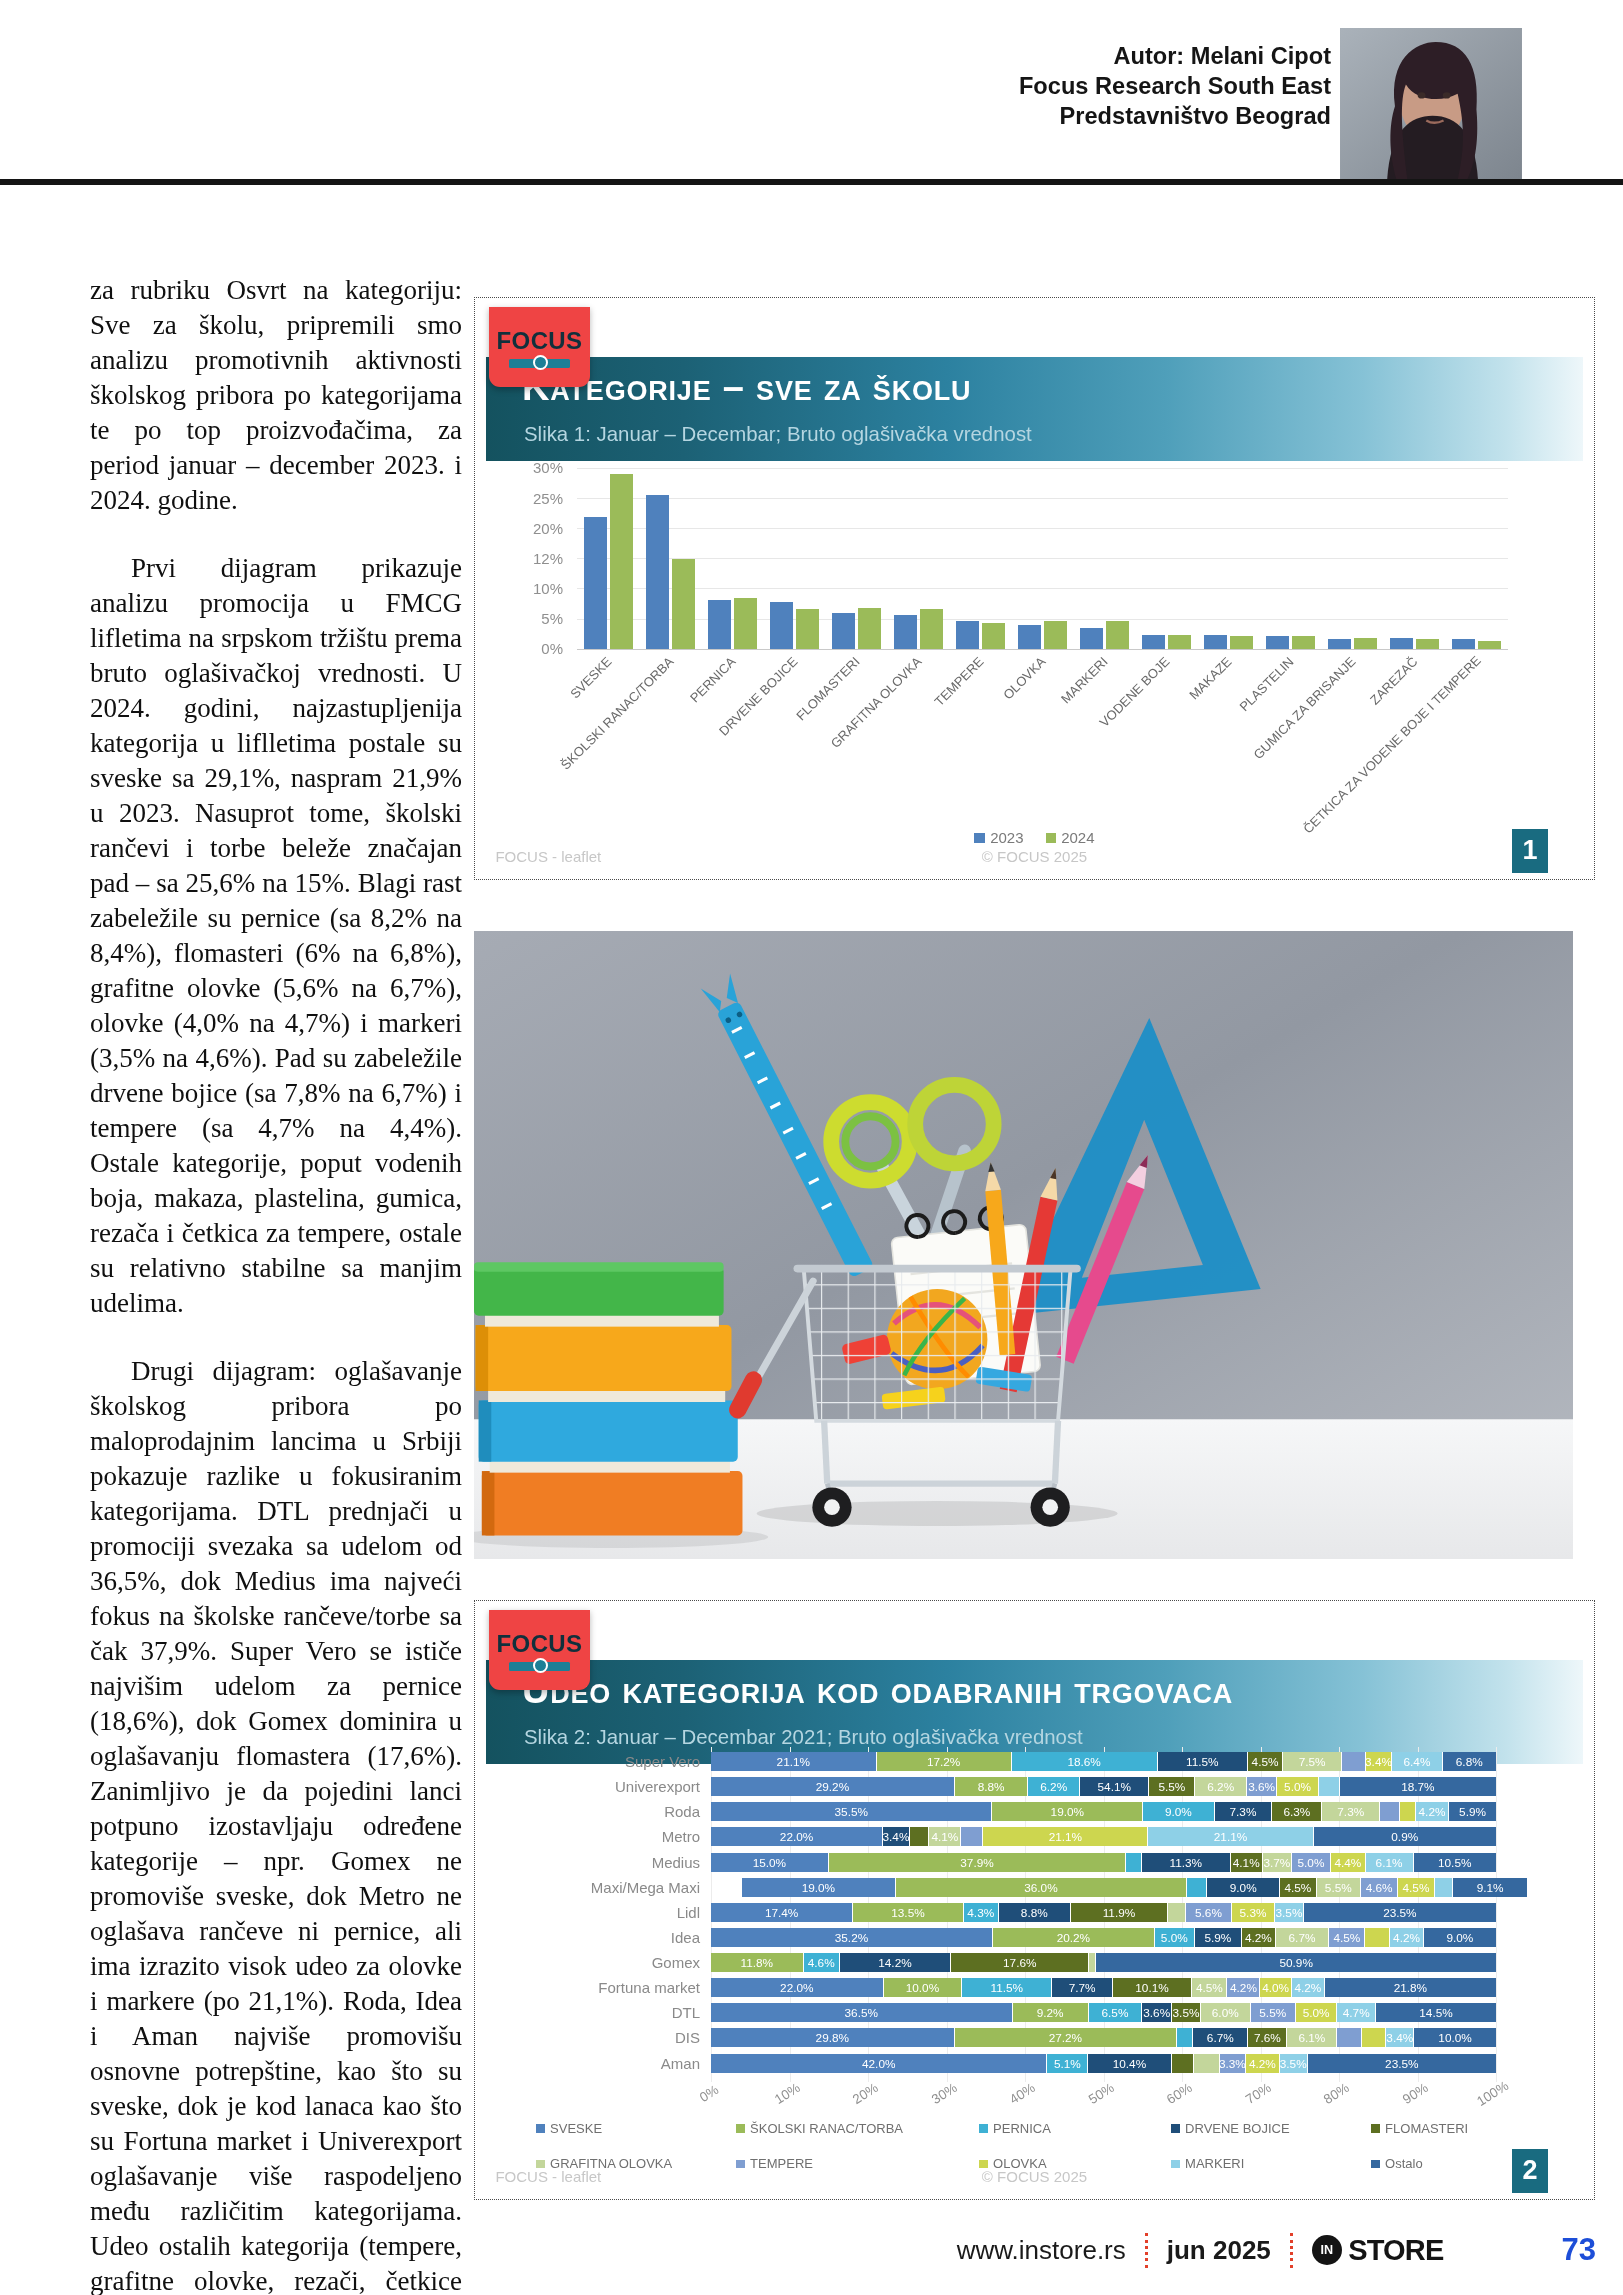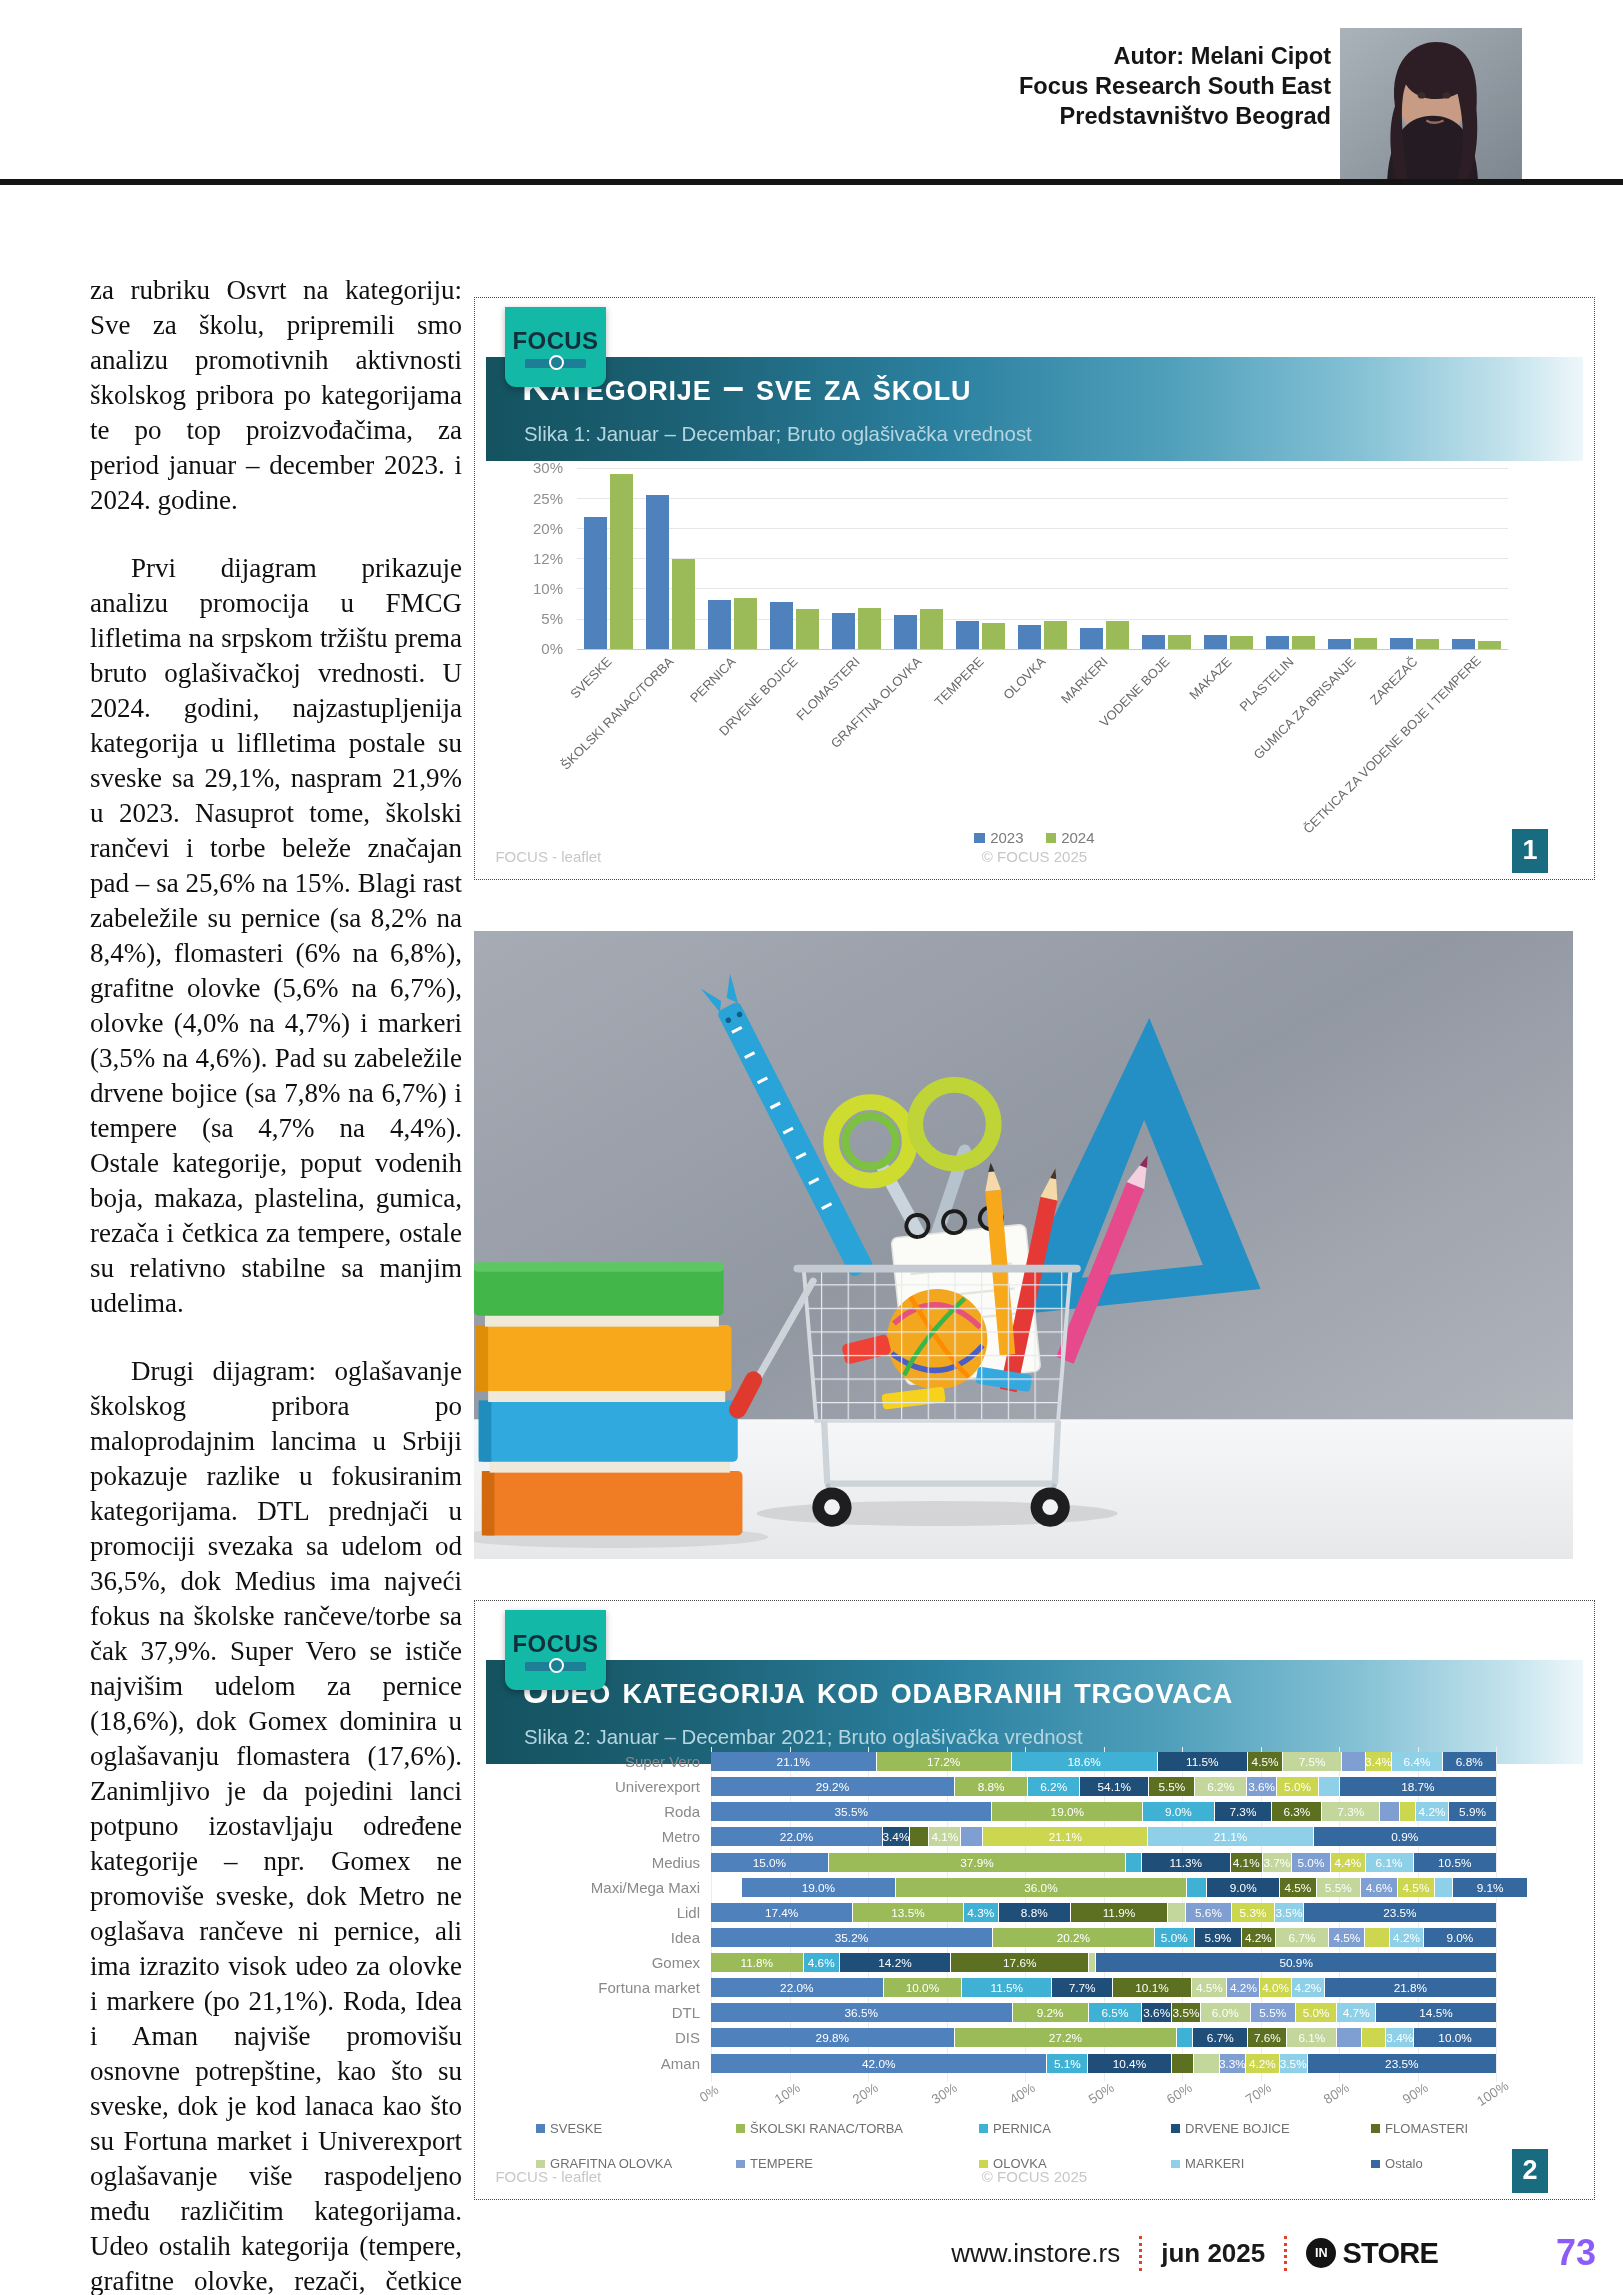--- a/index.html
+++ b/index.html
@@ -21,23 +21,23 @@
   
   .panel{position:absolute;left:474px;width:1121px;background:#fff;
     border:1.6px dotted #4a4a4a;box-sizing:border-box;}
   #panel1{top:297px;height:583px;}
   #panel2{top:1600px;height:600px;}
   .band{position:absolute;left:11px;right:11px;top:59px;height:104px;
     background:linear-gradient(90deg,#14525f 0%,#1c6175 18%,#2c81a0 42%,#4f9fba 62%,#86c2d6 80%,#c2e2ec 93%,#eef7fa 100%);}
   .band-title{position:absolute;left:36px;top:9.4px;font-variant:small-caps;
     font-size:38px;font-weight:600;color:#fff;letter-spacing:0.8px;white-space:nowrap;}
   .band-sub{position:absolute;left:38px;top:66px;font-size:20.4px;color:#b5d6e1;}
-  .logo-card{position:absolute;left:14px;top:9.4px;width:101px;height:80px;background:#14b8a6;
+  .logo-card{position:absolute;left:14px;top:9.4px;width:101px;height:80px;background:#ef4444;
     border-radius:0 0 11px 11px;box-shadow:0 2.4px 6.3px rgba(0,0,0,.28);z-index:3;
-    display:flex;flex-direction:column;align-items:center;justify-content:center;margin-left:16px;}
+    display:flex;flex-direction:column;align-items:center;justify-content:center;}
   .logo-text{font-weight:800;font-size:24px;color:#10303c;letter-spacing:0.4px;}
   .logo-bar{width:61px;height:8.6px;background:#1d7f96;border-radius:1.6px;margin-top:3.9px;
     position:relative;}
   .logo-bar::after{content:"";position:absolute;left:23.6px;top:-3.9px;width:11px;height:11px;
     border-radius:50%;background:#1d7f96;border:2.4px solid #fff;}
   .badge{position:absolute;right:46px;bottom:6.3px;width:36px;height:44px;background:#196b80;
     color:#fff;font-size:27px;font-weight:bold;display:flex;align-items:center;justify-content:center;}
   .panel-footnote-left{position:absolute;left:20.4px;bottom:14px;font-size:15px;color:#c7c7c7;}
   .panel-footnote-center{position:absolute;left:0;right:0;bottom:14px;text-align:center;
     font-size:15px;color:#c7c7c7;}
@@ -75,21 +75,21 @@
   .photo{position:absolute;left:474px;top:931px;width:1099px;height:628px;}
   
   .page-footer{position:absolute;top:2232px;right:27px;display:flex;align-items:center;}
   .pf-site{font-size:26px;color:#1a1a1a;}
   .pf-sep{width:0;height:35px;border-left:3.1px dotted #e2402a;margin:0 19px;}
   .pf-issue{font-size:26px;font-weight:bold;color:#1a1a1a;}
   .pf-logo{display:flex;align-items:center;}
   .pf-logo-circle{width:30px;height:30px;border-radius:50%;background:#141414;color:#fff;
     display:flex;align-items:center;justify-content:center;font-size:12.6px;font-weight:800;margin-right:6.3px;}
   .pf-logo-store{font-size:29px;font-weight:800;letter-spacing:-0.8px;color:#141414;}
-  .pf-page{font-size:36px;font-weight:800;color:#8b5cf6;margin-left:118px;}
+  .pf-page{font-size:31px;font-weight:800;color:#1d4ed8;margin-left:118px;}
 </style>
 </head>
 <body>
 
 <div class="author-block">
   <div>Autor: Melani Cipot</div>
   <div>Focus Research South East</div>
   <div>Predstavništvo Beograd</div>
 </div>
 <div class="portrait">

